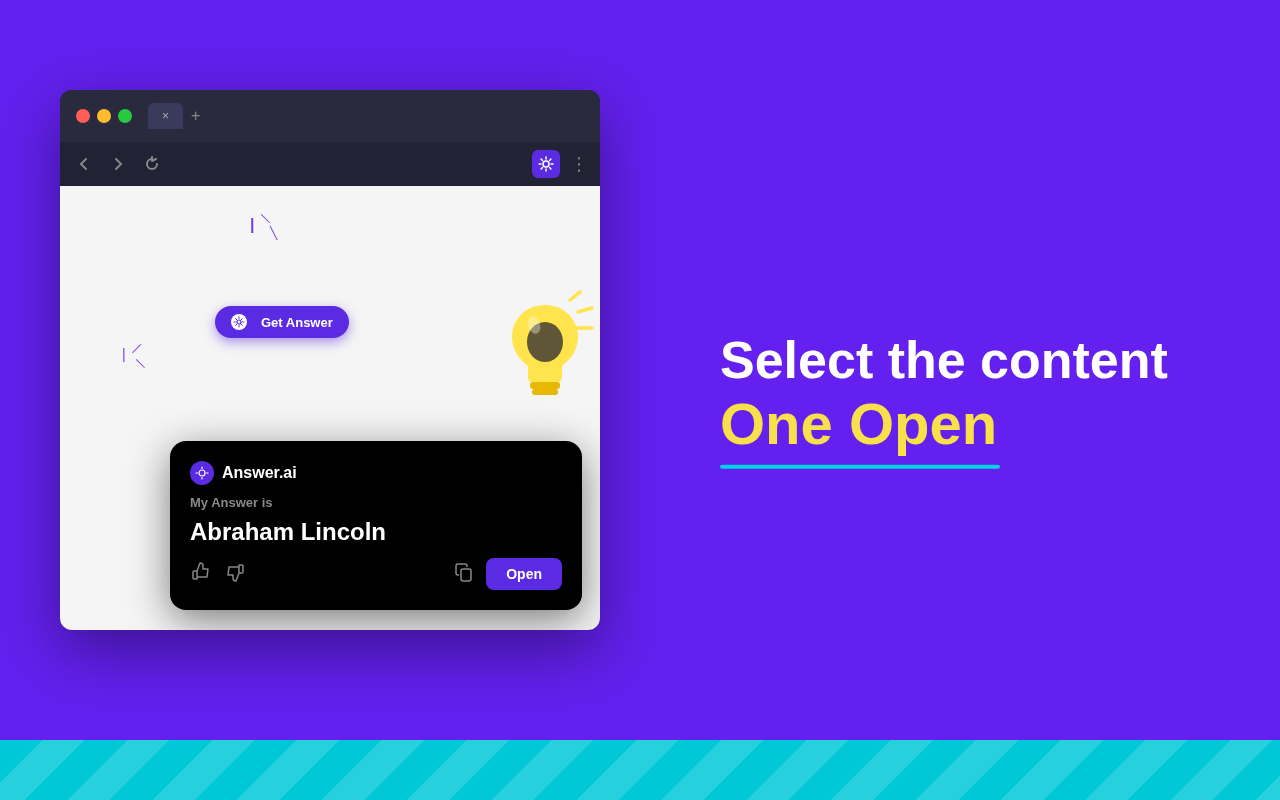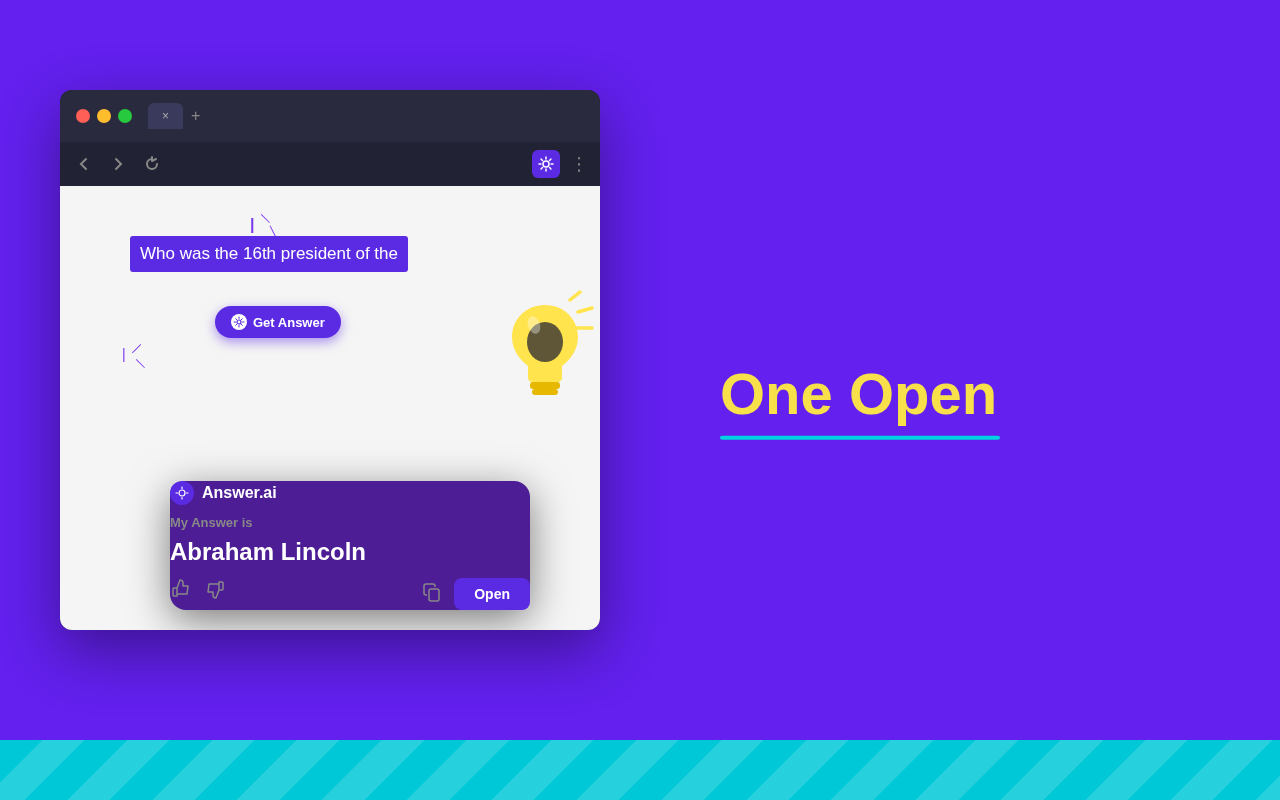--- a/index.html
+++ b/index.html
@@ -188,21 +188,21 @@
       left: 155px;
       background: #5b2be3;
       color: white;
       border: none;
       border-radius: 20px;
       padding: 8px 16px;
       font-size: 13px;
       font-weight: 600;
       display: flex;
       align-items: center;
-      gap: 6px;
+      gap: 14px;
       cursor: pointer;
       box-shadow: 0 4px 12px rgba(91,43,227,0.5);
       z-index: 10;
     }
     .gear-icon-small {
       width: 16px;
       height: 16px;
       background: white;
       border-radius: 50%;
       display: flex;
@@ -210,23 +210,24 @@
       justify-content: center;
       color: #5b2be3;
       font-size: 10px;
     }
 
     
     .answer-card {
       position: absolute;
       bottom: 20px;
       left: 110px;
-      width: 360px;
-      background: #4c1d95;
+      width: 412px;
+      background: #000000;
       border-radius: 16px;
+      padding: 20px;
       box-shadow: 0 10px 40px rgba(0,0,0,0.5);
       z-index: 20;
     }
     .answer-card-header {
       display: flex;
       align-items: center;
       gap: 8px;
       margin-bottom: 10px;
     }
     .answer-logo {
@@ -252,20 +253,21 @@
       font-weight: bold;
     }
     .answer-text {
       color: white;
       font-size: 24px;
       font-weight: 700;
       margin-bottom: 12px;
     }
     .answer-actions {
       display: flex;
+      align-items: center;
       justify-content: space-between;
     }
     .thumb-btns {
       display: flex;
       gap: 12px;
     }
     .thumb-btn {
       color: #888;
       font-size: 20px;
       cursor: pointer;
@@ -388,21 +390,20 @@
     <div class="browser-content">
 
       <div style="position:absolute;top:30px;left:190px;color:#7c3aed;font-size:16px;font-weight:bold;">|</div>
       <div style="position:absolute;top:25px;left:200px;color:#7c3aed;font-size:12px;transform:rotate(45deg);">—</div>
       <div style="position:absolute;top:40px;left:210px;color:#7c3aed;font-size:12px;">╲</div>
       <div style="position:absolute;top:155px;left:70px;color:#7c3aed;font-size:12px;transform:rotate(-45deg);">—</div>
       <div style="position:absolute;top:160px;left:62px;color:#7c3aed;font-size:14px;">|</div>
       <div style="position:absolute;top:170px;left:75px;color:#7c3aed;font-size:12px;transform:rotate(45deg);">—</div>
 
       <div class="selected-text-block">
-        <span class="selected-text">Who was the 16th president of the</span>
       </div>
 
       <button class="get-answer-btn" style="position:absolute;top:120px;left:155px;">
         <div class="gear-icon-small">
           <svg width="12" height="12" viewBox="0 0 12 12" fill="none">
             <circle cx="6" cy="6" r="2" stroke="#5b2be3" stroke-width="1.2"></circle>
             <path d="M6 1v1.5M6 9.5V11M1 6h1.5M9.5 6H11M2.64 2.64l1.06 1.06M8.3 8.3l1.06 1.06M2.64 9.36l1.06-1.06M8.3 3.7l1.06-1.06" stroke="#5b2be3" stroke-width="1" stroke-linecap="round"></path>
           </svg>
         </div>
         <span>Get Answer</span>
@@ -462,16 +463,17 @@
       <ellipse cx="55" cy="52" rx="18" ry="20" fill="#1a1a2e" opacity="0.7"></ellipse>
 
       <ellipse cx="44" cy="35" rx="6" ry="9" fill="white" opacity="0.35" transform="rotate(-20 44 35)"></ellipse>
     </svg>
   </div>
 
 </div>
 
 <div class="right-section">
   <div class="tagline">
+    <div>Select the content</div>
     <div class="tagline-highlight">One Open</div>
   </div>
   <div class="underline-bar"></div>
 </div>
 
 </body></html>

